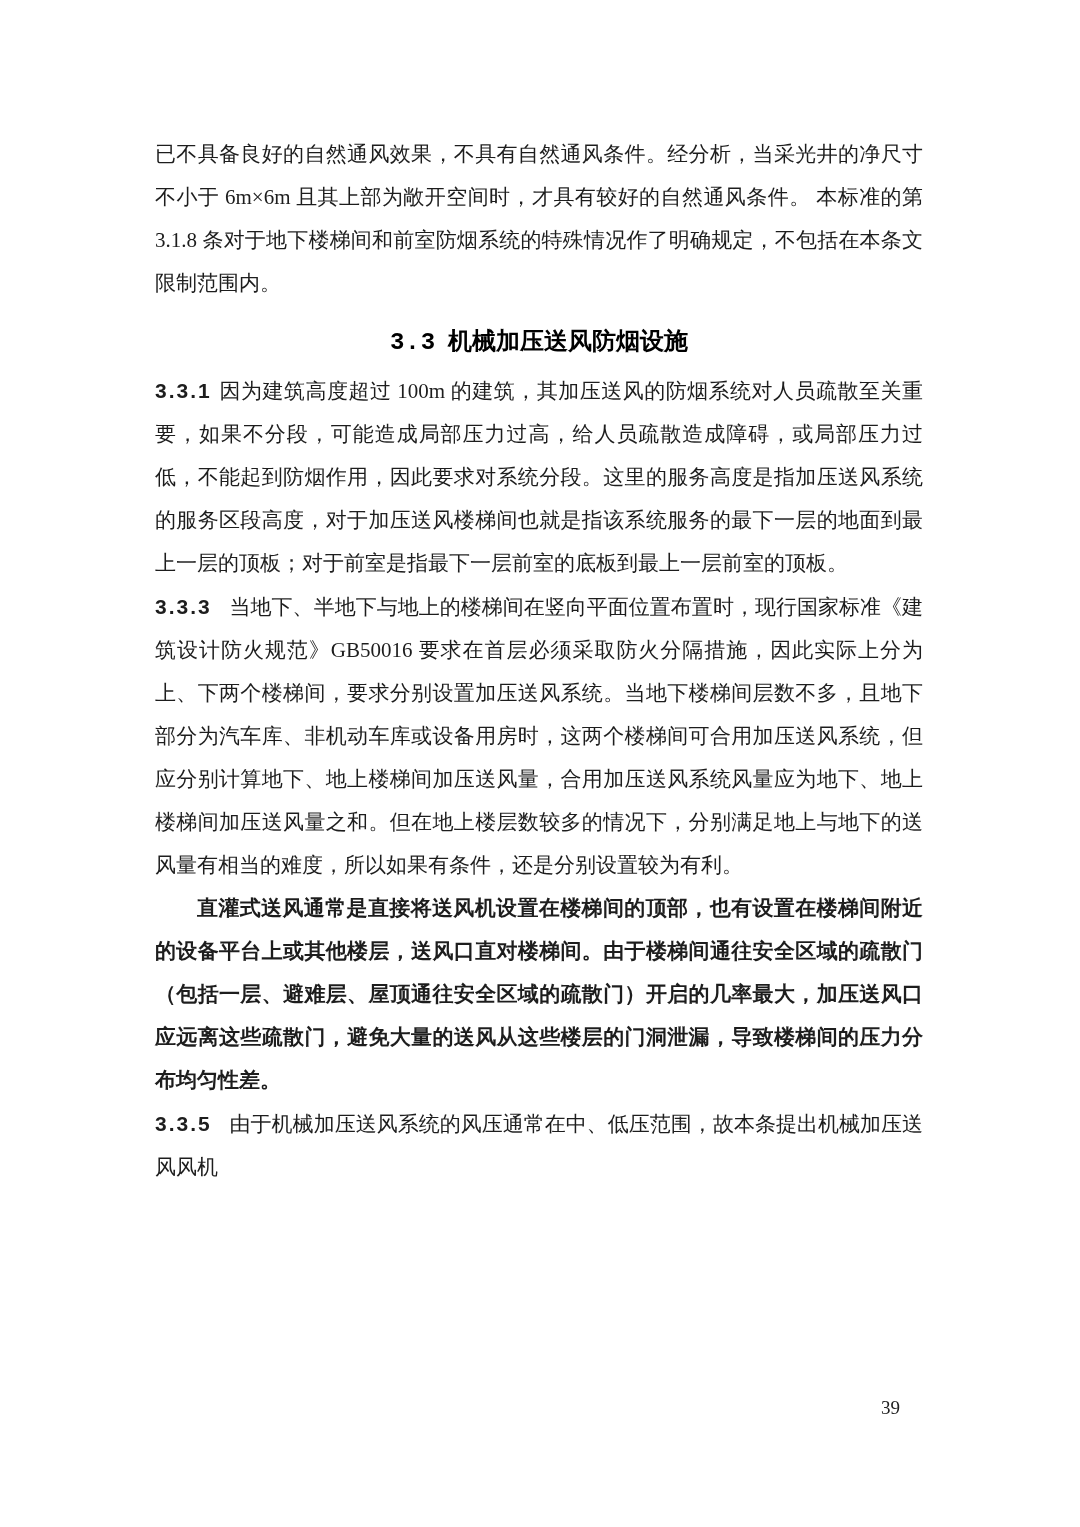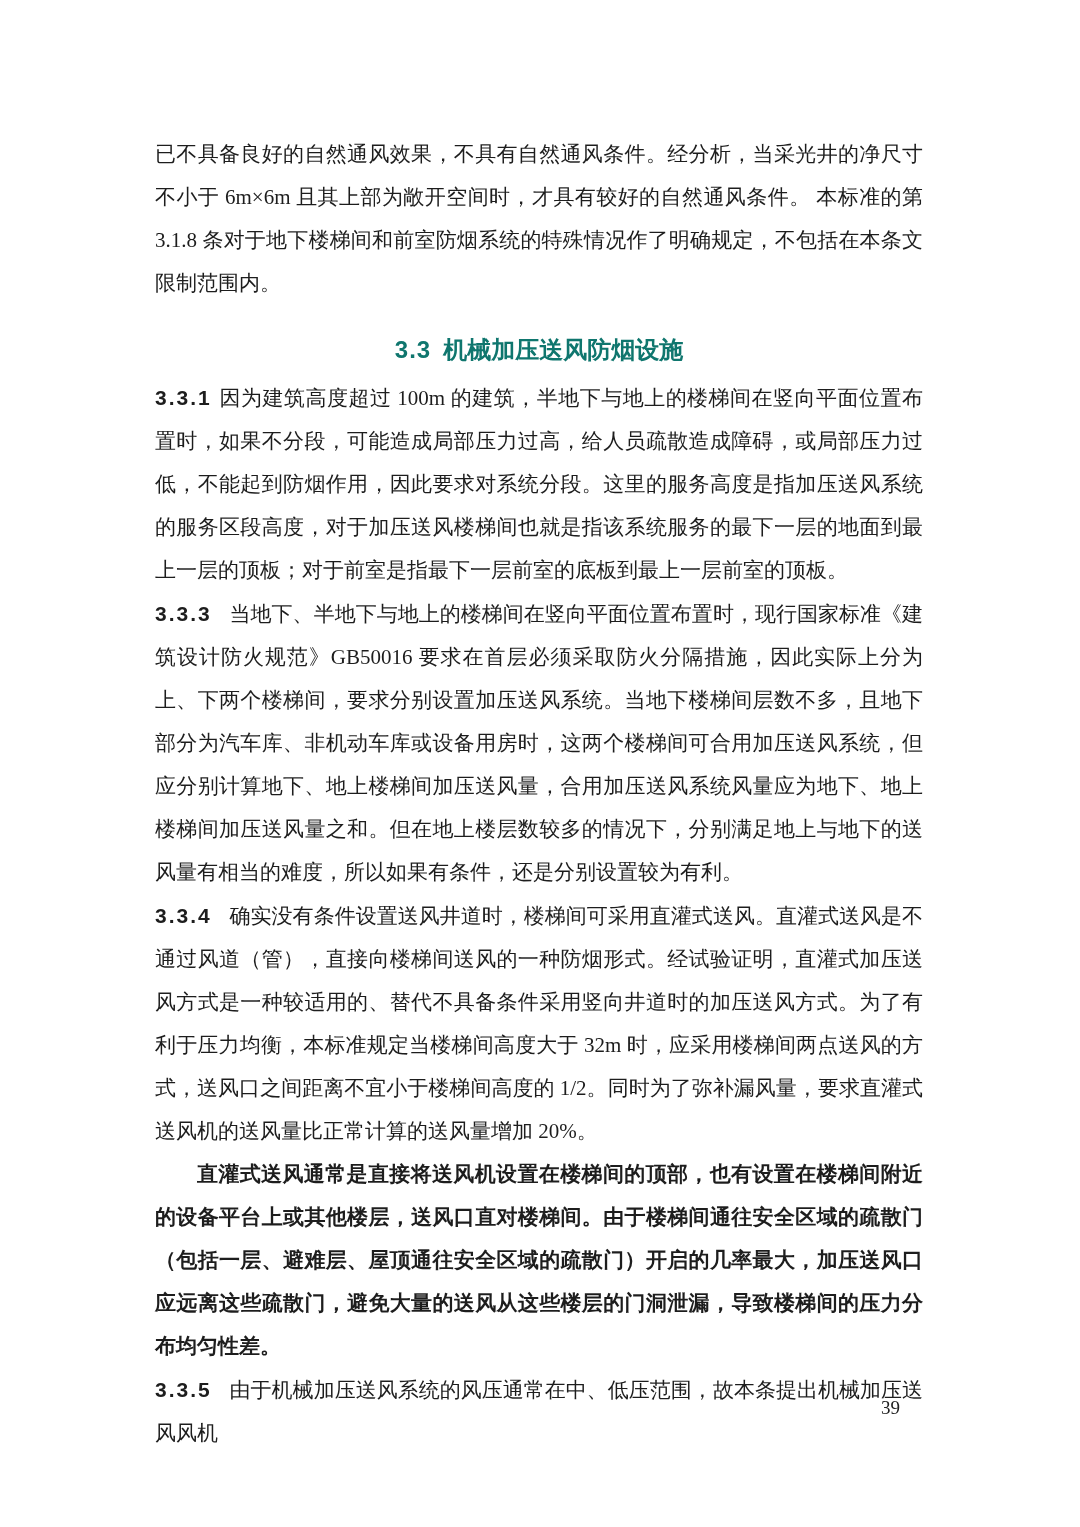--- a/index.html
+++ b/index.html
@@ -37,27 +37,27 @@
     font-weight: bold;
     font-family: "Liberation Sans", "DejaVu Sans", sans-serif;
     letter-spacing: 2px;
     margin-right: 0.85em;
     white-space: nowrap;
   }
   .gap-narrow .clause-num {
     margin-right: 0.35em;
   }
   .heading {
-    margin: 23px 0 5px 0;
+    margin: 16px 0 5px 0;
     font-size: 24px;
     line-height: 43px;
     font-weight: bold;
     text-align: center;
-    font-family: Liberation Sans, sans-serif;
-    color: #0f766e;
+    font-family: Liberation Mono, monospace;
+    color: #000000;
   }
   .heading .heading-num {
     margin-right: 0.5em;
     letter-spacing: 1px;
   }
   .page-number {
     position: absolute;
     top: 1394px;
     right: 180px;
     font-size: 19px;
@@ -66,20 +66,19 @@
     font-family: "Liberation Serif", "DejaVu Serif", serif;
   }
 </style>
 </head>
 <body>
 
 <div class="page">
   <div class="content" id="content">
       <p class="para">已不具备良好的自然通风效果，不具有自然通风条件。经分析，当采光井的净尺寸不小于 6m×6m 且其上部为敞开空间时，才具有较好的自然通风条件。 本标准的第 3.1.8 条对于地下楼梯间和前室防烟系统的特殊情况作了明确规定，不包括在本条文限制范围内。</p>
       <h2 class="heading"><span class="heading-num">3.3</span><span>机械加压送风防烟设施</span></h2>
-      <p class="para clause gap-narrow"><span class="clause-num">3.3.1</span><span>因为建筑高度超过 100m 的建筑，半地下与地上的楼梯间在竖向平面位置布置时，如果不分段，可能造成局部压力过高，给人员疏散造成障碍，或局部压力过低，不能起到防烟作用，因此要求对系统分段。这里的服务高度是指加压送风系统的服务区段高度，对于加压送风楼梯间也就是指该系统服务的最下一层的地面到最上一层的顶板；对于前室是指最下一层前室的底板到最上一层前室的顶板。</span></p>
+      <p class="para clause gap-narrow"><span class="clause-num">3.3.1</span><span>因为建筑高度超过 100m 的建筑，其加压送风的防烟系统对人员疏散至关重要，如果不分段，可能造成局部压力过高，给人员疏散造成障碍，或局部压力过低，不能起到防烟作用，因此要求对系统分段。这里的服务高度是指加压送风系统的服务区段高度，对于加压送风楼梯间也就是指该系统服务的最下一层的地面到最上一层的顶板；对于前室是指最下一层前室的底板到最上一层前室的顶板。</span></p>
       <p class="para clause"><span class="clause-num">3.3.3</span><span>当地下、半地下与地上的楼梯间在竖向平面位置布置时，现行国家标准《建筑设计防火规范》GB50016 要求在首层必须采取防火分隔措施，因此实际上分为上、下两个楼梯间，要求分别设置加压送风系统。当地下楼梯间层数不多，且地下部分为汽车库、非机动车库或设备用房时，这两个楼梯间可合用加压送风系统，但应分别计算地下、地上楼梯间加压送风量，合用加压送风系统风量应为地下、地上楼梯间加压送风量之和。但在地上楼层数较多的情况下，分别满足地上与地下的送风量有相当的难度，所以如果有条件，还是分别设置较为有利。</span></p>
-      <p class="para clause"><span class="clause-num">3.3.4</span><span>确实没有条件设置送风井道时，楼梯间可采用直灌式送风。直灌式送风是不通过风道（管），直接向楼梯间送风的一种防烟形式。经试验证明，直灌式加压送风方式是一种较适用的、替代不具备条件采用竖向井道时的加压送风方式。为了有利于压力均衡，本标准规定当楼梯间高度大于 32m 时，应采用楼梯间两点送风的方式，送风口之间距离不宜小于楼梯间高度的 1/2。同时为了弥补漏风量，要求直灌式送风机的送风量比正常计算的送风量增加 20%。</span></p>
       <p class="para indented">直灌式送风通常是直接将送风机设置在楼梯间的顶部，也有设置在楼梯间附近的设备平台上或其他楼层，送风口直对楼梯间。由于楼梯间通往安全区域的疏散门（包括一层、避难层、屋顶通往安全区域的疏散门）开启的几率最大，加压送风口应远离这些疏散门，避免大量的送风从这些楼层的门洞泄漏，导致楼梯间的压力分布均匀性差。</p>
       <p class="para clause"><span class="clause-num">3.3.5</span><span>由于机械加压送风系统的风压通常在中、低压范围，故本条提出机械加压送风风机</span></p>
     </div>
   <div class="page-number">39</div>
 </div>
 
 </body></html>

